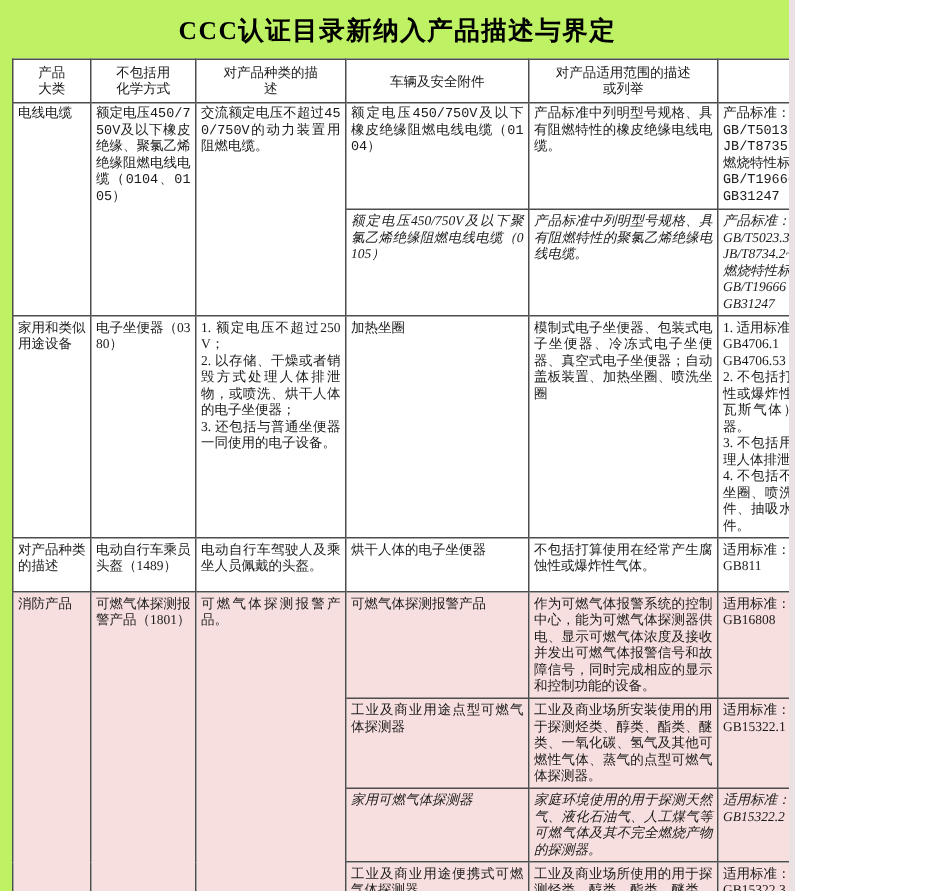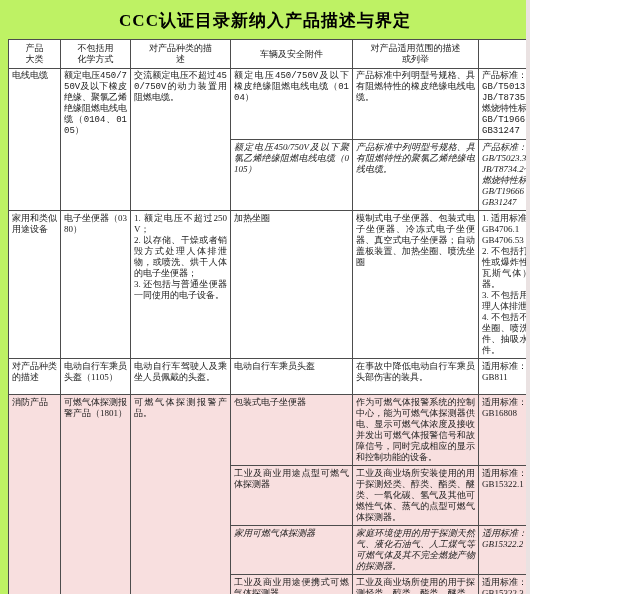--- a/index.html
+++ b/index.html
@@ -116,33 +116,33 @@
         <td class="notes">1. 适用标准：
 GB4706.1
 GB4706.53
 2. 不包括打算使用在经常产生腐蚀性或爆炸性气体（如灰尘、蒸气或瓦斯气体）特殊环境场所的坐便器。
 3. 不包括用化学方式、燃烧方式处理人体排泄物的坐便器。
 4. 不包括不与自动盖板装置、加热坐圈、喷洗坐圈组合使用的切碎组件、抽吸水组件、冲洗用水加热组件。</td>
       </tr>
 
       <tr style="height:36px;">
         <td>对产品种类的描述</td>
-        <td>电动自行车乘员头盔（1105）</td>
+        <td>电动自行车乘员头盔（1489）</td>
         <td class="notes">电动自行车驾驶人及乘坐人员佩戴的头盔。</td>
-        <td>电动自行车乘员头盔</td>
-        <td>在事故中降低电动自行车乘员头部伤害的装具。</td>
+        <td>烘干人体的电子坐便器</td>
+        <td>不包括打算使用在经常产生腐蚀性或爆炸性气体。</td>
         <td class="notes">适用标准：
 GB811</td>
       </tr>
 
       <tr class="hl" style="height:69px;">
         <td rowspan="5">消防产品</td>
         <td rowspan="5">可燃气体探测报警产品（1801）</td>
         <td rowspan="5" class="notes">可燃气体探测报警产品。</td>
-        <td>包装式电子坐便器</td>
+        <td>可燃气体探测报警产品</td>
         <td>作为可燃气体报警系统的控制中心，能为可燃气体探测器供电、显示可燃气体浓度及接收并发出可燃气体报警信号和故障信号，同时完成相应的显示和控制功能的设备。</td>
         <td class="notes">适用标准：
 GB16808</td>
       </tr>
       <tr class="hl" style="height:48px;">
         <td>工业及商业用途点型可燃气体探测器</td>
         <td>工业及商业场所安装使用的用于探测烃类、醇类、酯类、醚类、一氧化碳、氢气及其他可燃性气体、蒸气的点型可燃气体探测器。</td>
         <td class="notes">适用标准：
 GB15322.1</td>
       </tr>

